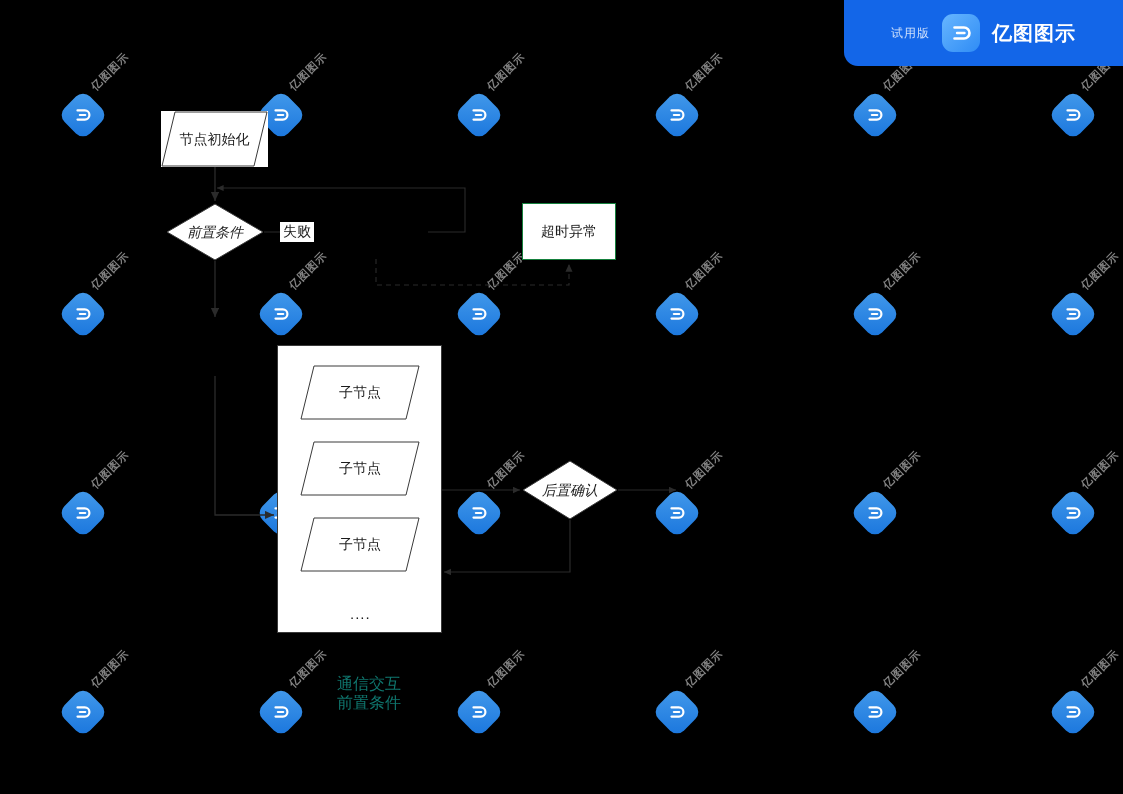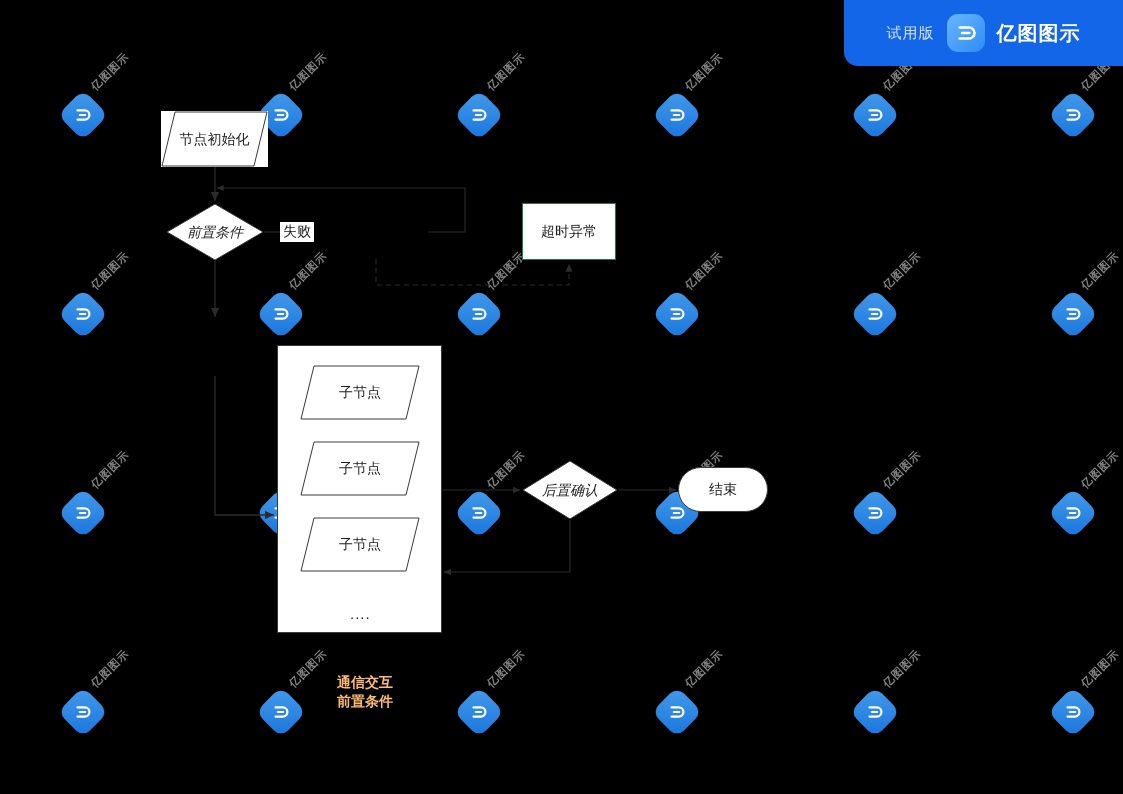--- a/index.html
+++ b/index.html
@@ -31,21 +31,21 @@
     letter-spacing:1px;white-space:nowrap;opacity:.85;
   }
 
   
   #trial-badge{
     position:absolute;right:0;top:0;width:279px;height:66px;
     background:#1366e8;border-bottom-left-radius:14px;
     display:flex;align-items:center;justify-content:center;gap:12px;
     z-index:40;
   }
-  #trial-badge .t-text{color:#cfe0fb;font-size:15px;letter-spacing:1px;text-align:right;}
+  #trial-badge .t-text{color:#cfe0fb;font-size:12px;letter-spacing:1px;text-align:right;}
   #trial-badge .t-logo{
     width:38px;height:38px;border-radius:11px;
     background:linear-gradient(135deg,#67b6ff 0%,#2f8cf5 100%);
     display:flex;align-items:center;justify-content:center;
   }
   #trial-badge .t-brand{color:#fff;font-size:20px;font-weight:700;letter-spacing:1px;}
 
   
   #diagram{position:absolute;inset:0;z-index:20;}
   #edges{position:absolute;left:0;top:0;width:1123px;height:794px;z-index:10;}
@@ -57,21 +57,21 @@
   .diamond .dshape{position:absolute;inset:0;}
   .rect{border:1px solid #15803d;}
   .pill{border:1px solid #3a3a3a;border-radius:999px;}
   .container-box{background:#fff;border:1px solid #3a3a3a;z-index:15;}
   .dots{position:absolute;color:#1b1b1b;font-size:15px;letter-spacing:1px;z-index:22;}
 
   .edge-label{
     position:absolute;background:#fff;color:#1b1b1b;font-size:14px;
     padding:1px 3px;z-index:30;white-space:nowrap;
   }
-  .note{position:absolute;color:#fdba74;font-size:14px;z-index:25;white-space:nowrap;font-weight:700;}
+  .note{position:absolute;color:#0f766e;font-size:16px;z-index:25;white-space:nowrap;font-weight:400;}
 </style>
 </head>
 <body>
 
 <div id="stage">
 
   <div id="wm-layer">
       <div class="wm" style="left: 65px; top: 75px;">
         <div class="wm-badge"></div>
         <div class="wm-glyph">
@@ -393,23 +393,20 @@
       <span>子节点</span>
     </div>
 
     <div class="node diamond" style="left:522px;top:460px;width:96px;height:60px;">
       <svg class="dshape" width="96" height="60" aria-hidden="true">
         <polygon points="48,1 95,30 48,59 1,30" fill="#ffffff" stroke="#3a3a3a" stroke-width="1"></polygon>
       </svg>
       <span>后置确认</span>
     </div>
 
-    <div class="node pill" style="left:678px;top:467px;width:90px;height:45px;">
-      <span>结束</span>
-    </div>
 
     <div class="edge-label" style="left:280px;top:222px;">失败</div>
 
     <div class="note" style="left:337px;top:674px;">通信交互</div>
     <div class="note" style="left:337px;top:693px;">前置条件</div>
   </div>
 
   <div id="trial-badge">
     <span class="t-text">试用版</span>
     <span class="t-logo">

